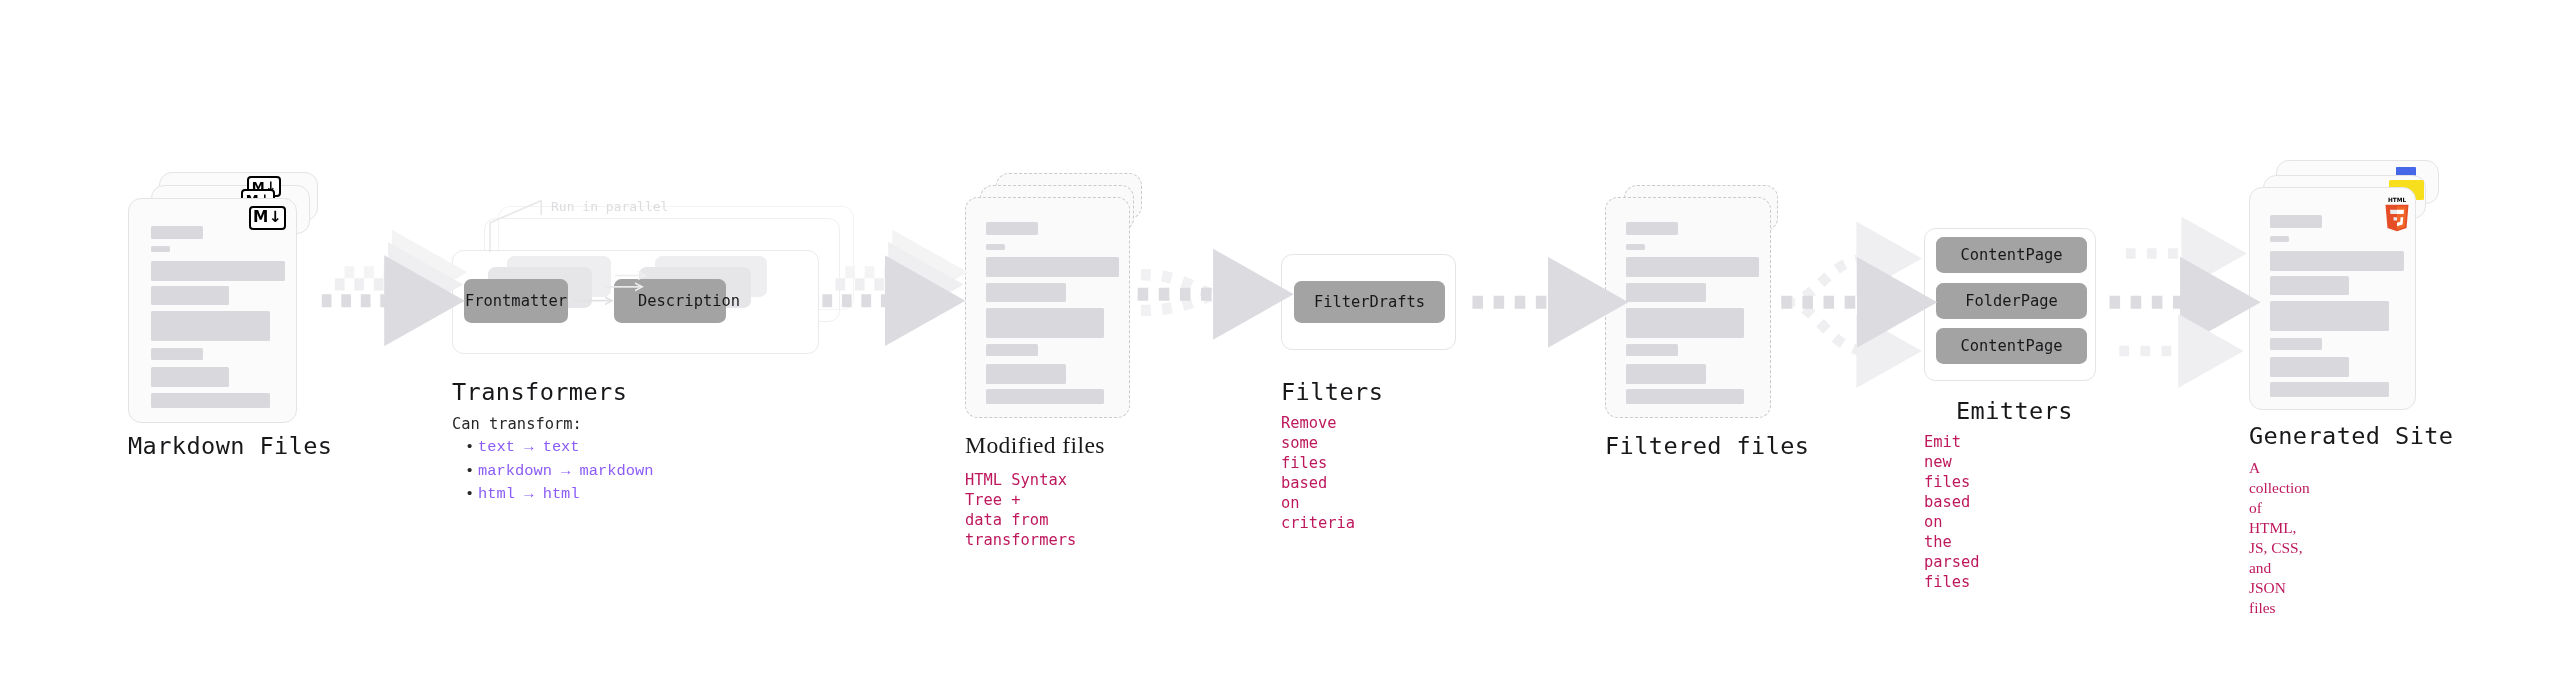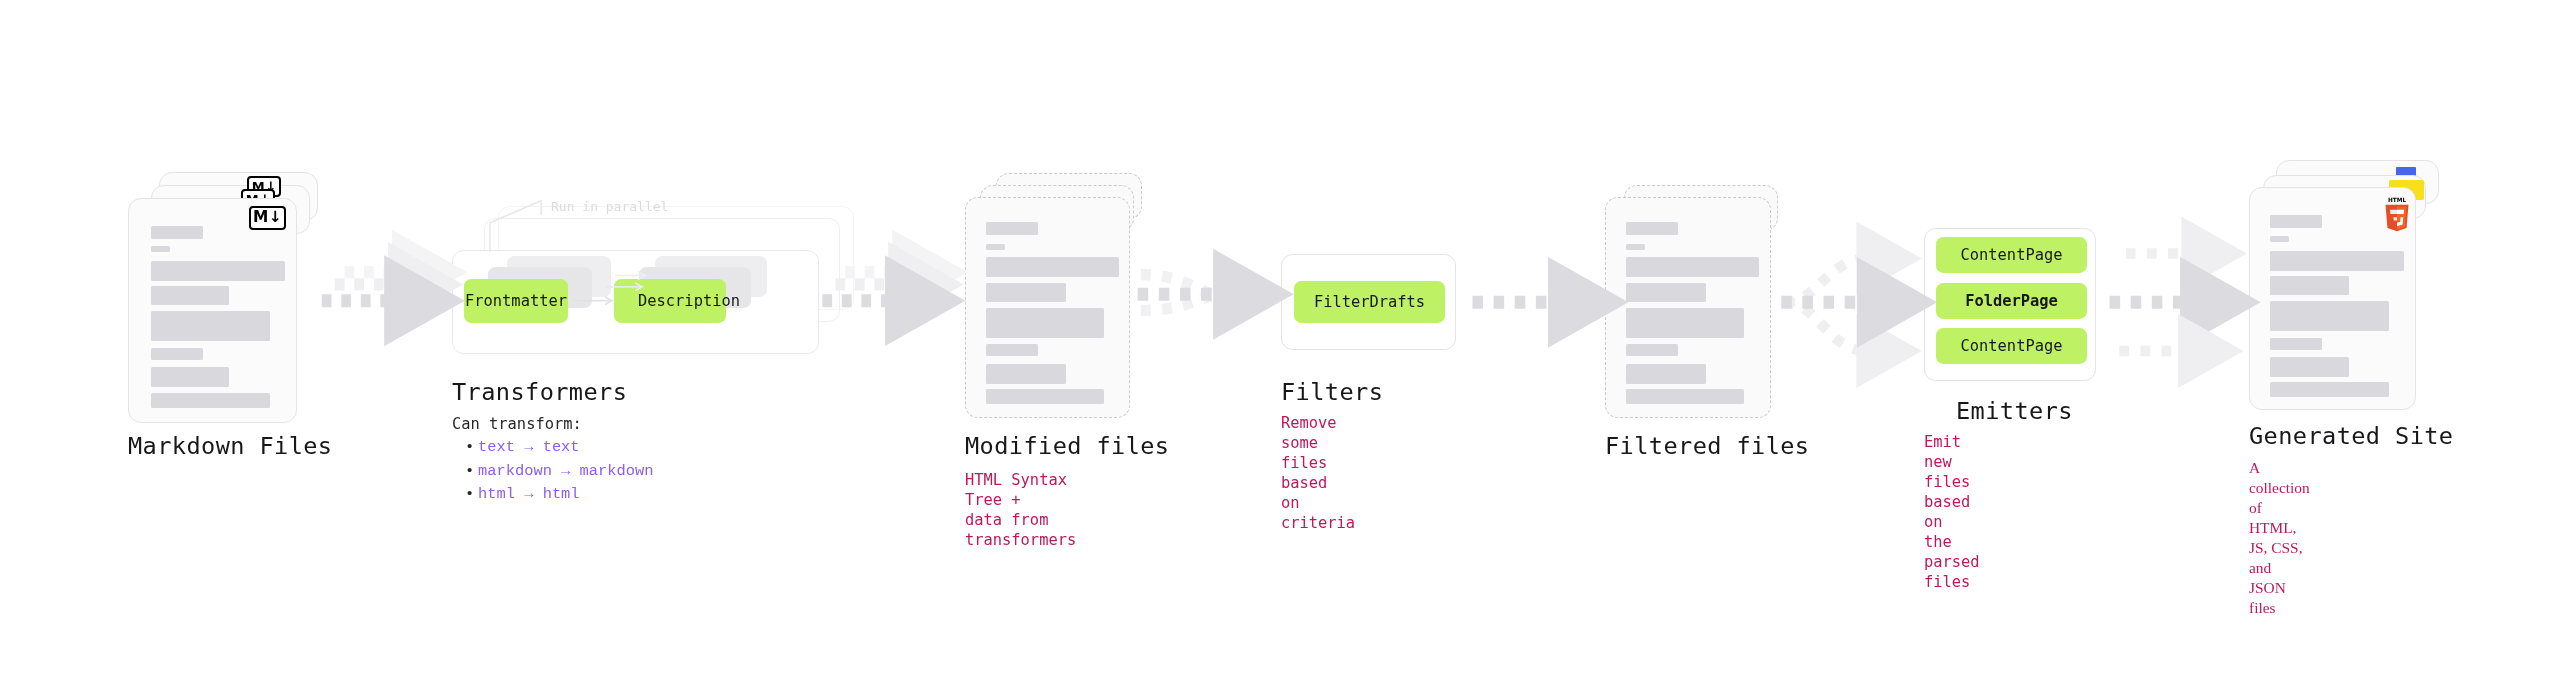--- a/index.html
+++ b/index.html
@@ -119,21 +119,21 @@
     border: 1.6px solid #e4e4e7;
     border-radius: 11.4px;
     background: #ffffff;
     box-sizing: border-box;
   }
   .panel.ghost1 { border-color: #efeff1; background: transparent; }
   .panel.ghost2 { border-color: #f4f4f5; background: transparent; }
 
   .chip {
     position: absolute;
-    background: #bef264;
+    background: #a3a3a3;
     border-radius: 7.3px;
     display: flex;
     align-items: center;
     justify-content: center;
     font-family: "DejaVu Sans Mono", "Liberation Mono", monospace;
     font-size: 15.4px;
     color: #18181b;
     white-space: nowrap;
     box-sizing: border-box;
   }
@@ -231,21 +231,21 @@
       <div class="skel" style="left:20.3px;top:24.4px;width:52px;height:12.2px;"></div>
       <div class="skel" style="left:20.3px;top:46px;width:18.7px;height:5.7px;"></div>
       <div class="skel" style="left:20.3px;top:59px;width:133px;height:19.5px;"></div>
       <div class="skel" style="left:20.3px;top:85px;width:80px;height:18.7px;"></div>
       <div class="skel" style="left:20.3px;top:110px;width:118px;height:30px;"></div>
       <div class="skel" style="left:20.3px;top:146px;width:52px;height:12.2px;"></div>
       <div class="skel" style="left:20.3px;top:166px;width:80px;height:19.5px;"></div>
       <div class="skel" style="left:20.3px;top:191px;width:118px;height:15.4px;"></div>
     </div>
 
-    <div class="abs stage-title" style="left:965px;top:432px;">Modified files</div>
+    <div class="abs stage-title" style="left:965px;top:432px;font-family:Liberation Serif, serif;">Modified files</div>
 
     <div class="abs stage-sub" style="left:965px;top:470px;">HTML Syntax Tree +
 data from transformers</div>
   </div>
 
   <div class="abs" style="left:0;top:0;">
     <div class="panel" style="left:1281px;top:254px;width:175px;height:96px;"></div>
     <div class="chip" style="left:1294px;top:281px;width:151px;height:42px;">FilterDrafts</div>
 
     <div class="abs stage-title" style="left:1281px;top:378px;">Filters</div>
@@ -268,21 +268,21 @@
       <div class="skel" style="left:20.3px;top:191px;width:118px;height:15.4px;"></div>
     </div>
 
     <div class="abs stage-title" style="left:1605px;top:432px;">Filtered files</div>
   </div>
 
   <div class="abs" style="left:0;top:0;">
     <div class="panel" style="left:1924px;top:228px;width:172px;height:153px;"></div>
 
     <div class="chip" style="left:1936px;top:237px;width:151px;height:36px;">ContentPage</div>
-    <div class="chip" style="left:1936px;top:283px;width:151px;height:36px;font-weight:bold;">FolderPage</div>
+    <div class="chip" style="left:1936px;top:283px;width:151px;height:36px;">FolderPage</div>
     <div class="chip" style="left:1936px;top:328px;width:151px;height:36px;">ContentPage</div>
 
     <div class="abs stage-title" style="left:1956px;top:397px;">Emitters</div>
 
     <div class="abs stage-sub" style="left:1924px;top:432px;">Emit new files based on
 the parsed files</div>
   </div>
 
   <div class="abs" style="left:0;top:0;">
     <div class="filecard" style="left:2276px;top:160px;width:163px;height:44px;"></div>

